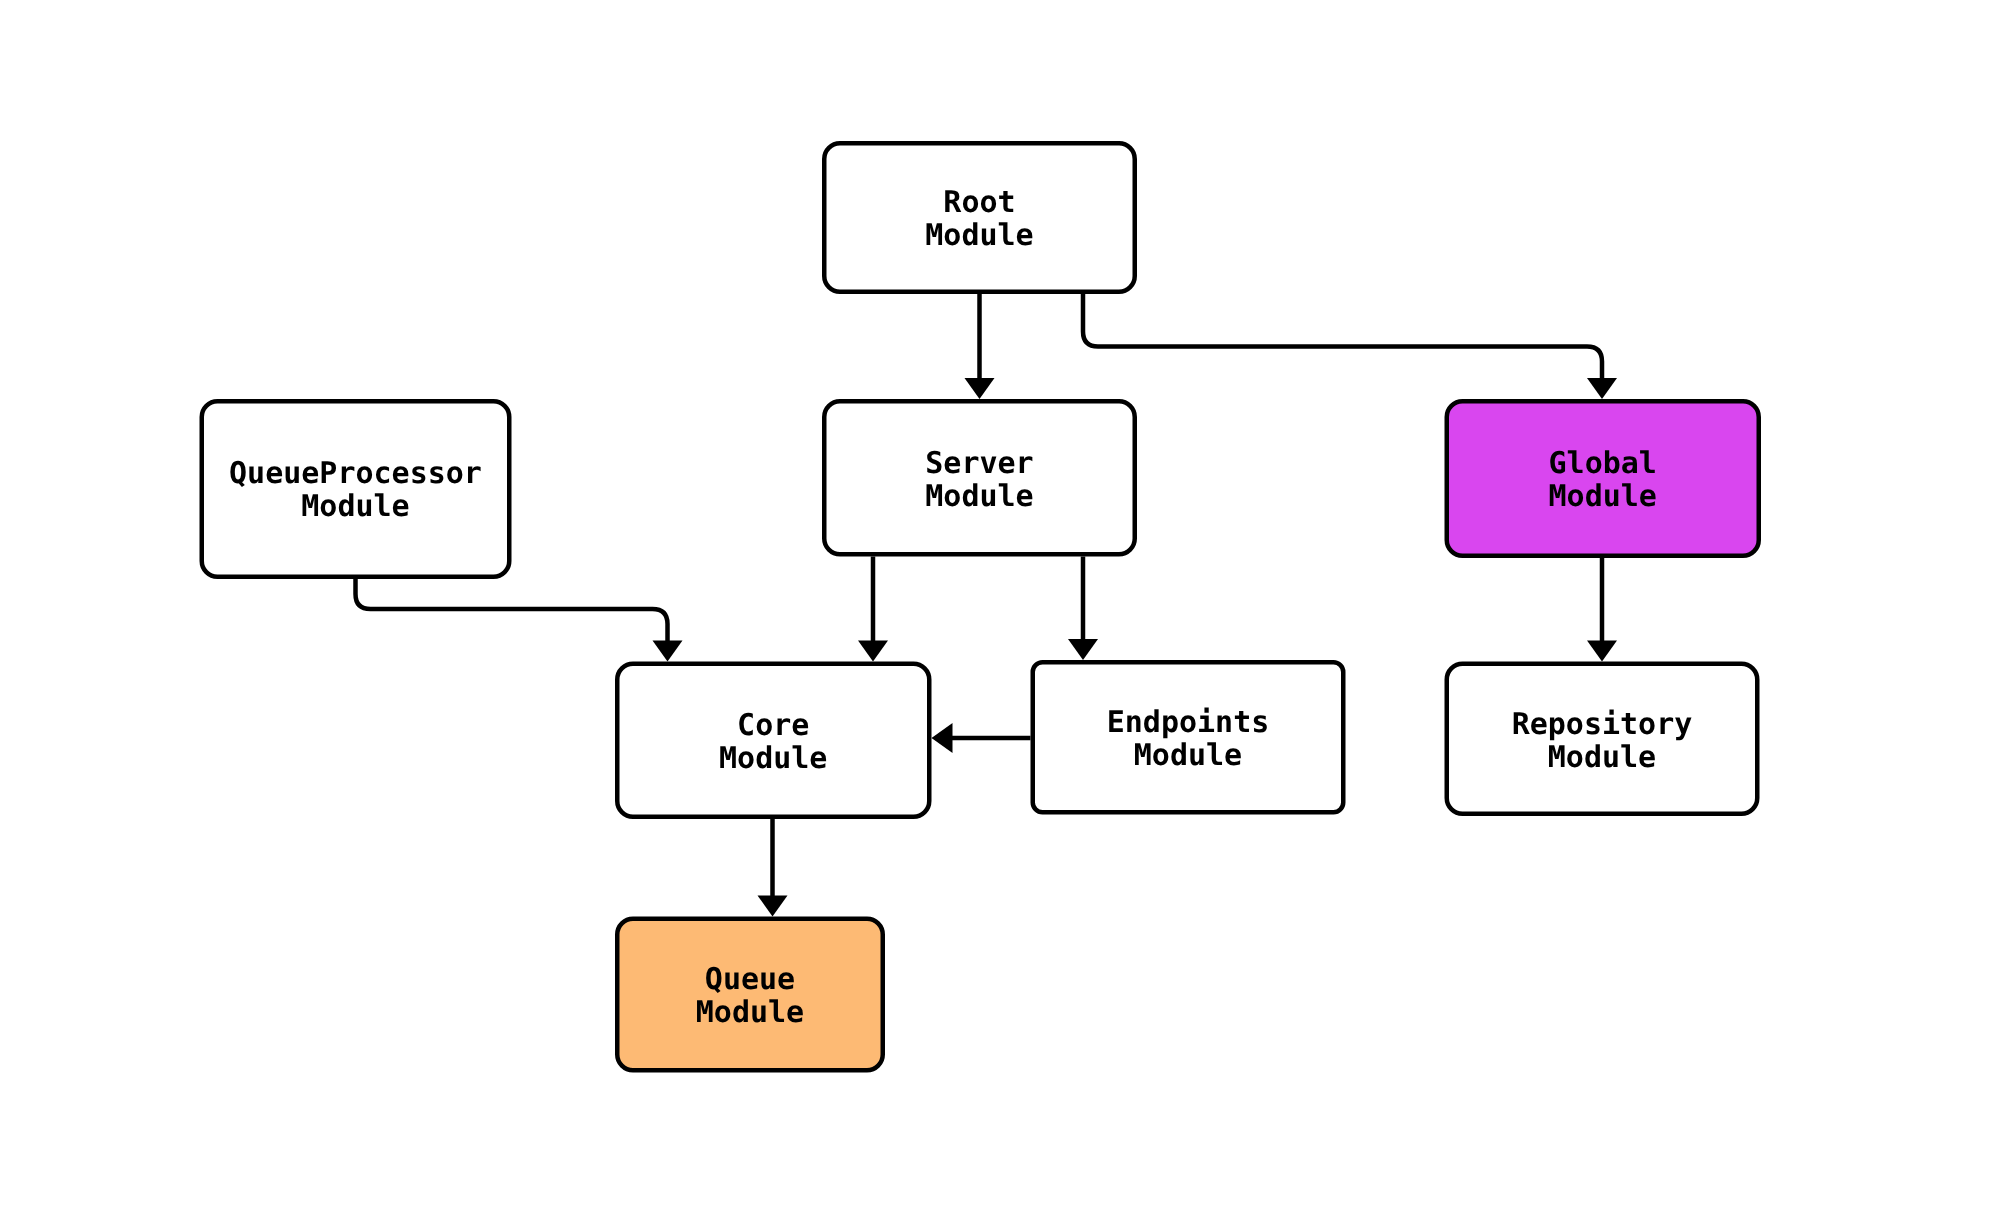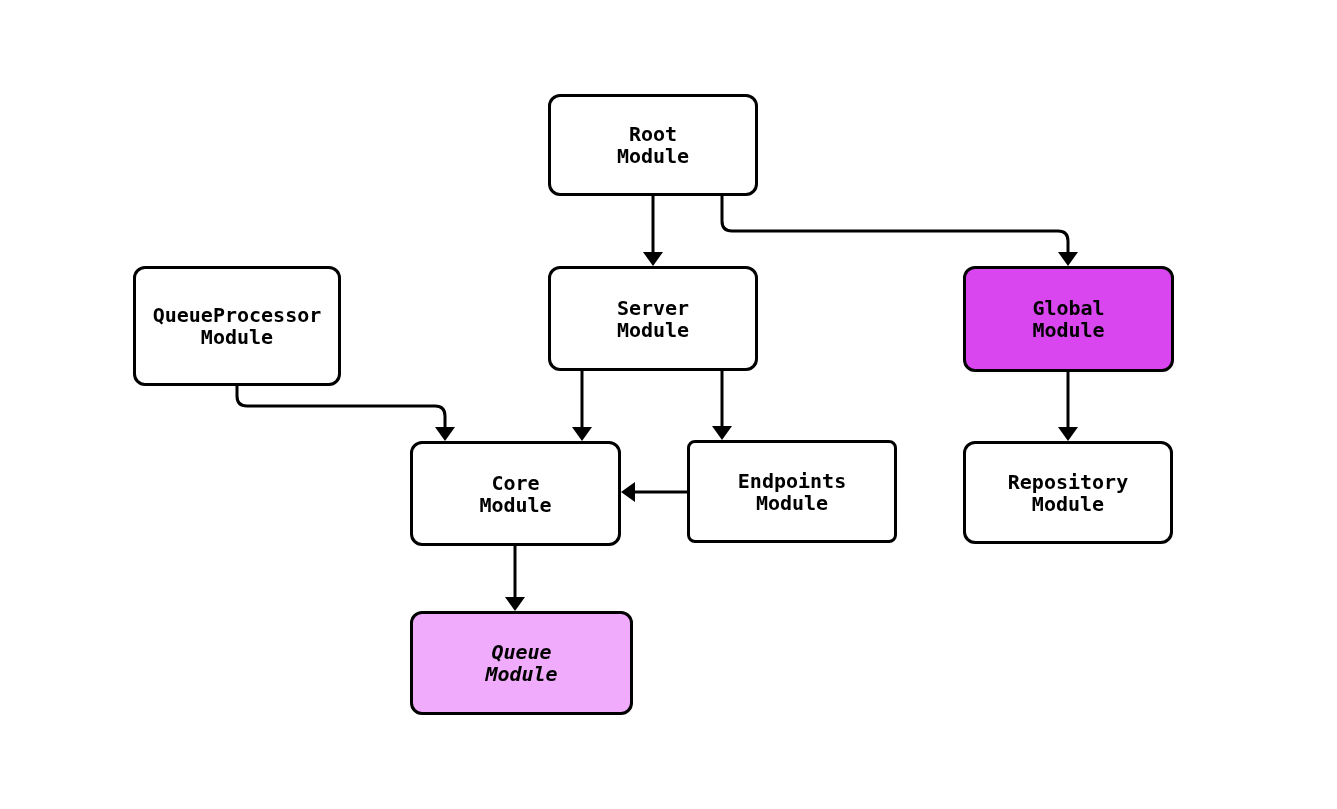--- a/index.html
+++ b/index.html
@@ -97,18 +97,18 @@
   <div class="node" style="left: 687px; top: 440px; width: 210px; height: 103px; border-width: 3px; border-color: rgb(0, 0, 0); border-radius: 8px; background: rgb(255, 255, 255);">
     <div class="node-label">Endpoints
 Module</div>
   </div>
 
   <div class="node" style="left: 963px; top: 441px; width: 210px; height: 103px; border-width: 3px; border-color: rgb(0, 0, 0); border-radius: 12px; background: rgb(255, 255, 255);">
     <div class="node-label">Repository
 Module</div>
   </div>
 
-  <div class="node" style="left: 410px; top: 611px; width: 223px; height: 104px; border-width: 3px; border-color: rgb(0, 0, 0); border-radius: 12px; background: #f0abfc; font-style: italic;">
+  <div class="node" style="left: 410px; top: 611px; width: 180px; height: 104px; border-width: 3px; border-color: rgb(0, 0, 0); border-radius: 12px; background: #fdba74;">
     <div class="node-label">Queue
 Module</div>
   </div>
 
 </div>
 
 </body></html>

